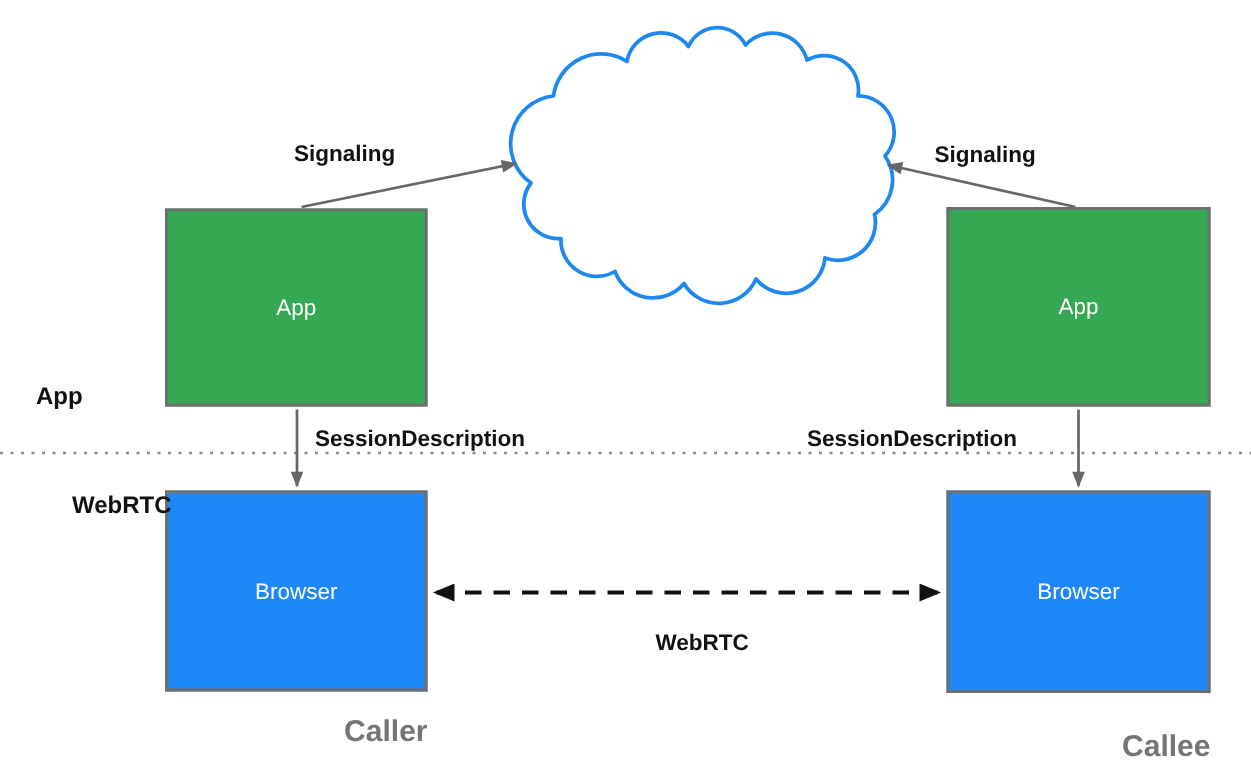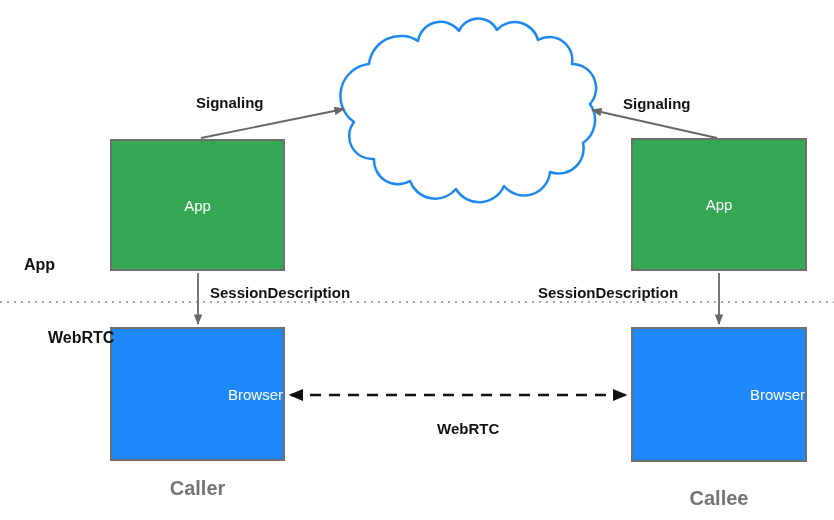--- a/index.html
+++ b/index.html
@@ -7,29 +7,29 @@
     position:relative;width:834px;height:520px;background:#ffffff;overflow:hidden;
     font-family:"Liberation Sans",sans-serif;
   }
   .wires{position:absolute;left:0;top:0;width:834px;height:520px;}
   .box{
     position:absolute;display:flex;align-items:center;justify-content:center;
     border:2px solid var(--box-border,#6e6e6e);box-sizing:border-box;
     color:var(--box-text,#ffffff);font-size:15px;font-weight:400;
   }
   .app-box{background:var(--app-fill,#35a853);}
-  .browser-box{background:var(--browser-fill,#1f88f8);justify-content:flex-end;}
+  .browser-box{background:var(--browser-fill,#1f88f8);}
   .lbl{
     position:absolute;font-weight:bold;font-size:15px;line-height:1.1;
     color:var(--label,#111111);white-space:nowrap;
   }
   .layer-lbl{font-size:16px;}
   .caption{
     position:absolute;font-weight:bold;font-size:20px;line-height:1.1;
-    color:var(--caption,#757575);text-align:center;
+    color:var(--caption,#757575);text-align:right;
   }
 </style>
 </head>
 <body>
 
 <div class="canvas">
 
   <svg class="wires" viewBox="0 0 834 520" aria-hidden="true">
     <defs>
       <marker id="mGray" viewBox="0 0 10 8" refX="9" refY="4" markerWidth="11" markerHeight="8.5" markerUnits="userSpaceOnUse" orient="auto">

